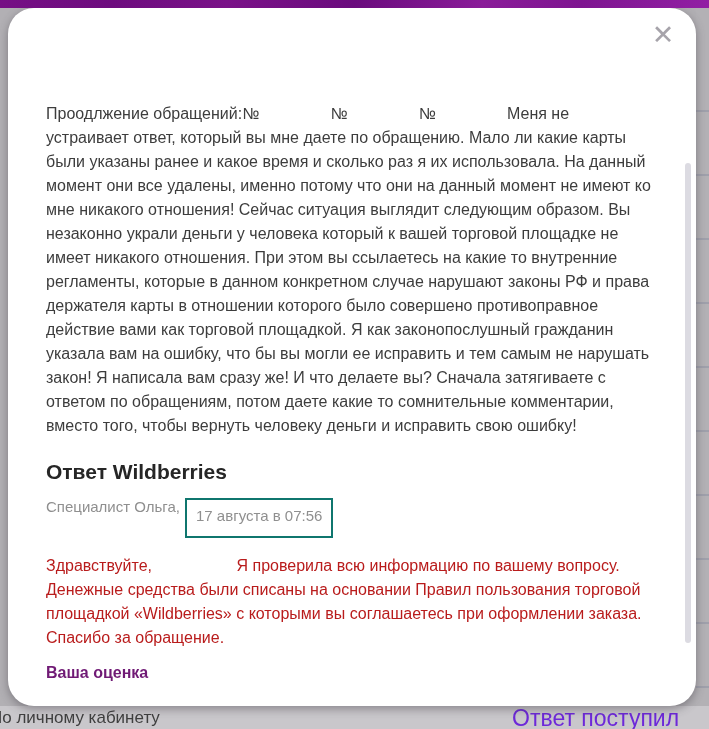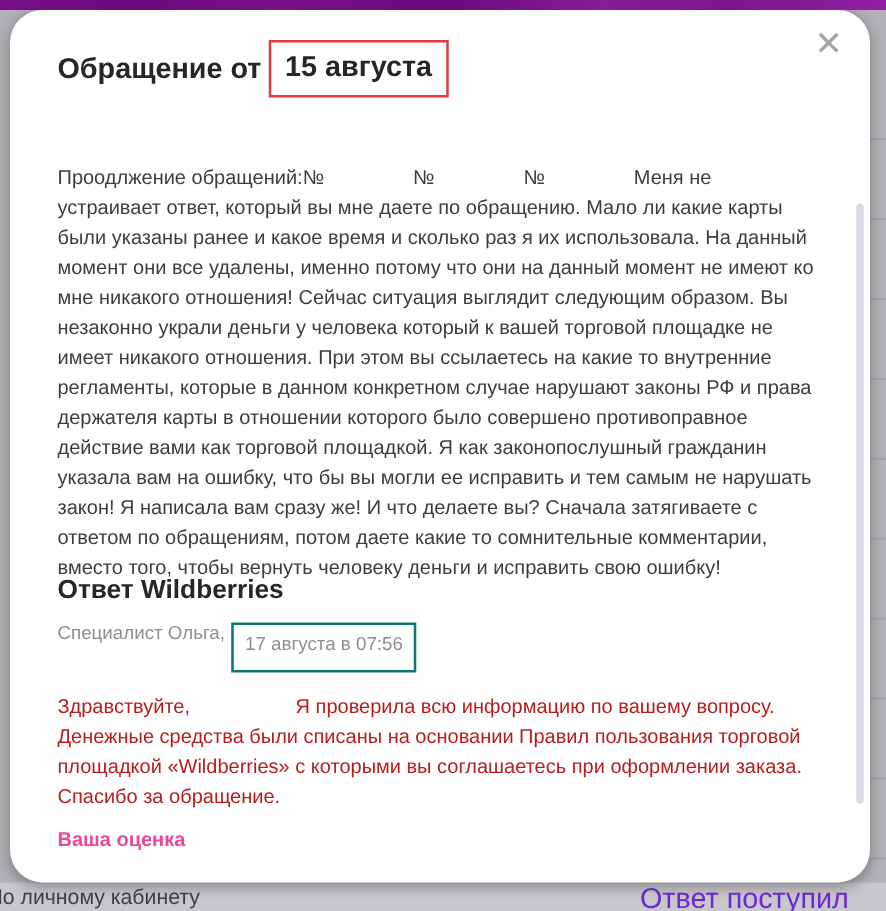--- a/index.html
+++ b/index.html
@@ -50,21 +50,20 @@
     font-size:23px; font-weight:700; color:#262626; white-space:nowrap;
   }
   .redbox-lg {
     border:2px solid #e4393e; padding:6px 11px 9px; margin-left:6px;
     display:inline-block;
   }
   .message {
     position:absolute; left:38px; top:94px; width:618px;
     font-size:16px; line-height:24px; color:#3d3d3d;
     white-space:pre-wrap;
-    margin-top:29px;
   }
   .resp-heading {
     position:absolute; left:38px; top:452px;
     font-size:21px; font-weight:700; color:#262626;
   }
   .meta {
     position:absolute; left:38px; top:490px; height:40px;
     display:flex; 
     font-size:15px; color:#8f8f8f; white-space:nowrap;
   }
@@ -72,21 +71,21 @@
     border:2px solid #0f766e; padding:7px 9px 8px; margin-left:5px;
     display:inline-block;
   }
   .resp-body {
     position:absolute; left:38px; top:546px; width:618px;
     font-size:16px; line-height:24px; color:#b91c1c;
     white-space:pre-wrap;
   }
   .rating {
     position:absolute; left:38px; top:656px;
-    font-size:16px; font-weight:700; color:#ec4899;
+    font-size:16px; font-weight:700; color:#701a75;
   }
   .scroll-thumb {
     position:absolute; left:677px; top:155px; width:6px; height:480px;
     background:#dcdbe2; border-radius:3px;
   }
 </style>
 </head>
 <body>
 
 <div class="page">
@@ -97,24 +96,20 @@
 
   <div class="bg-bottom">
     <span class="lefttext">По личному кабинету</span>
     <span class="status">Ответ поступил</span>
   </div>
 
   <div class="modal">
 
     <div class="close">✕</div>
 
-    <div class="title">
-      <span>Обращение от</span>
-      <span class="redbox-lg">15 августа</span>
-    </div>
 
     <div class="message">Проодлжение обращений:№                №                №                Меня не
 устраивает ответ, который вы мне даете по обращению. Мало ли какие карты были указаны ранее и какое время и сколько раз я их использовала. На данный момент они все удалены, именно потому что они на данный момент не имеют ко мне никакого отношения! Сейчас ситуация выглядит следующим образом. Вы незаконно украли деньги у человека который к вашей торговой площадке не имеет никакого отношения. При этом вы ссылаетесь на какие то внутренние регламенты, которые в данном конкретном случае нарушают законы РФ и права держателя карты в отношении которого было совершено противоправное действие вами как торговой площадкой. Я как законопослушный гражданин указала вам на ошибку, что бы вы могли ее исправить и тем самым не нарушать закон! Я написала вам сразу же! И что делаете вы? Сначала затягиваете с ответом по обращениям, потом даете какие то сомнительные комментарии, вместо того, чтобы вернуть человеку деньги и исправить свою ошибку!</div>
 
     <div class="resp-heading">Ответ Wildberries</div>
 
     <div class="meta">
       <span>Специалист Ольга,</span>
       <span class="redbox-sm">17 августа в 07:56</span>
     </div>

